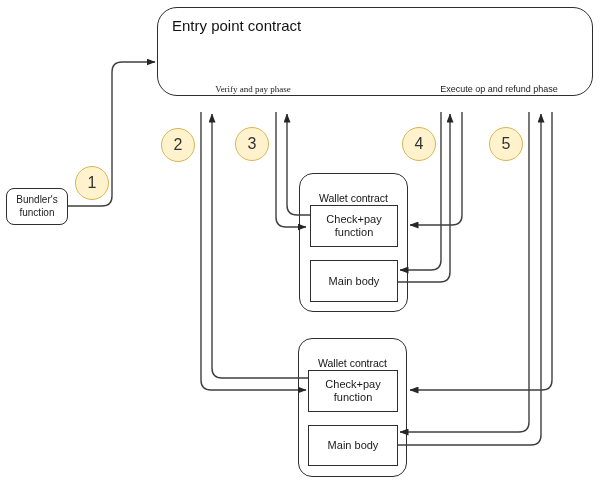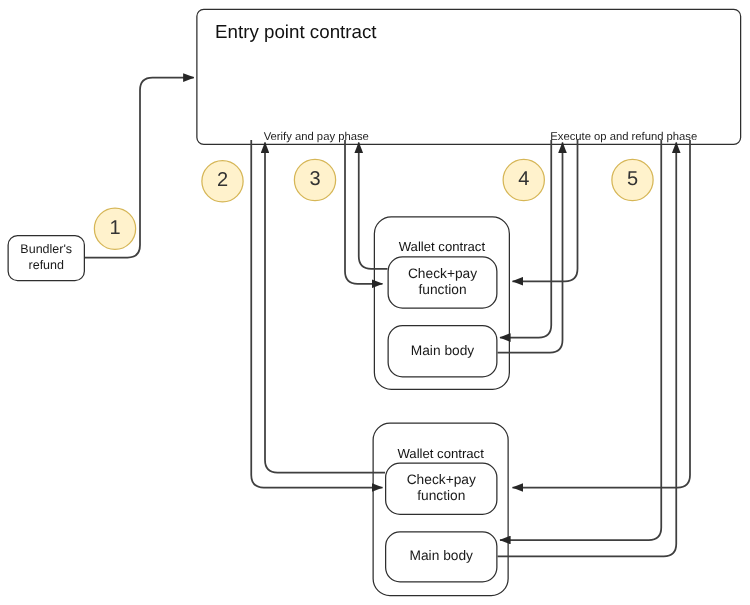--- a/index.html
+++ b/index.html
@@ -4,46 +4,46 @@
 <style>
   html,body{margin:0;padding:0;background:#ffffff;}
   #canvas{
     position:relative;width:600px;height:484px;background:#ffffff;overflow:hidden;
     font-family:"Liberation Sans", sans-serif;color:#1a1a1a;
   }
   .box{
     position:absolute;background:#ffffff;border:1.4px solid #2e2e2e;box-sizing:border-box;
   }
   .entry{
-    left:157px;top:7px;width:436px;height:109px;border-radius:6px;
+    left:157px;top:7px;width:436px;height:89px;border-radius:20px;
   }
   .entry-title{
     position:absolute;left:14px;top:9px;font-size:15px;color:#111;white-space:nowrap;
   }
   .phase-label{
     position:absolute;bottom:1px;font-size:9px;color:#222;text-align:center;white-space:nowrap;
   }
-  .phase-verify{left:30px;width:130px;}
+  .phase-verify{left:30px;width:130px;font-family:Liberation Serif, serif;}
   .phase-execute{left:276px;width:130px;margin-top:35px;}
   .bundler{
     left:6px;top:188px;width:62px;height:37px;border-radius:8px;
     display:flex;align-items:center;justify-content:center;
     font-size:10px;text-align:center;line-height:1.25;
   }
   .wallet{
     border-radius:14px;width:109px;height:139px;
   }
   .wallet-upper{left:299px;top:173px;}
   .wallet-lower{left:298px;top:338px;}
   .wallet-title{
     position:absolute;left:0;top:18px;width:100%;text-align:center;
     font-size:10.5px;color:#111;white-space:nowrap;
   }
   .inner{
-    border-radius:12px;display:flex;align-items:center;justify-content:center;
+    border-radius:0;display:flex;align-items:center;justify-content:center;
     font-size:11px;text-align:center;line-height:1.18;
   }
   .checkpay-upper{left:310px;top:205px;width:88px;height:42px;}
   .mainbody-upper{left:310px;top:260px;width:88px;height:42px;}
   .checkpay-lower{left:308px;top:370px;width:90px;height:42px;}
   .mainbody-lower{left:308px;top:425px;width:90px;height:41px;}
   .multiline{white-space:pre-line;}
   .step{
     position:absolute;width:34px;height:34px;border-radius:50%;
     background:#fff2cc;border:1.5px solid #d6b656;box-sizing:border-box;
@@ -67,21 +67,21 @@
 
 <div id="canvas">
 
   <div class="box entry">
     <div class="entry-title">Entry point contract</div>
     <div class="phase-label phase-verify">Verify and pay phase</div>
     <div class="phase-label phase-execute">Execute op and refund phase</div>
   </div>
 
   <div class="box bundler multiline">Bundler's
-refund</div>
+function</div>
 
   <div class="box wallet wallet-upper">
     <div class="wallet-title">Wallet contract</div>
   </div>
   <div class="box inner checkpay-upper multiline">Check+pay
 function</div>
   <div class="box inner mainbody-upper">Main body</div>
 
   <div class="box wallet wallet-lower">
     <div class="wallet-title">Wallet contract</div>

